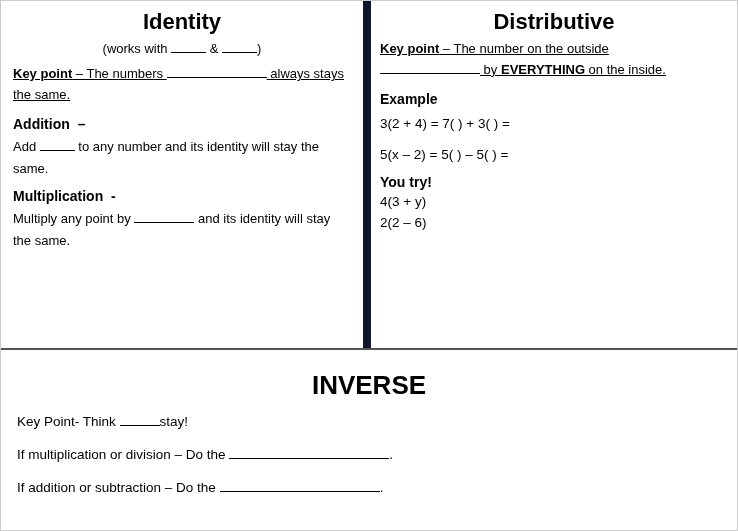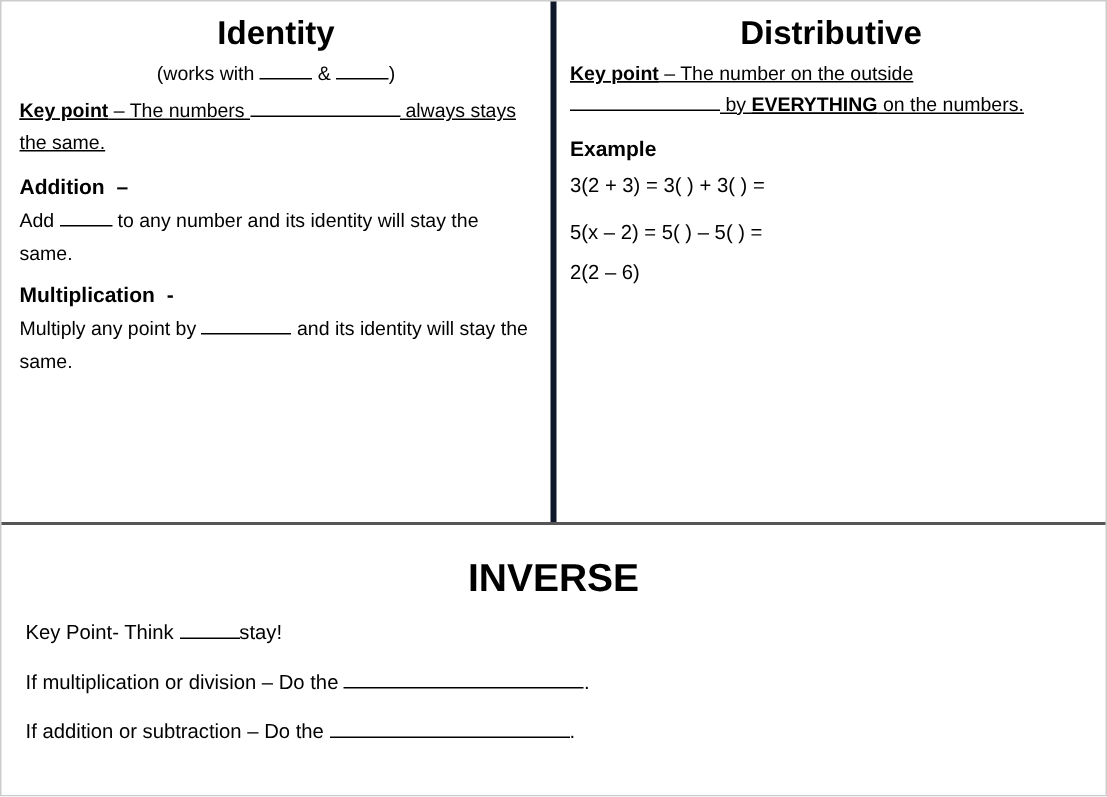--- a/index.html
+++ b/index.html
@@ -27,21 +27,21 @@
 
     .top-section {
       display: flex;
       flex-direction: row;
       flex: 1;
       border-bottom: 2px solid #555;
     }
 
     .left-panel {
       width: 370px;
-      border-right: 4px solid #0f172a;
+      border-right: 8px solid #0f172a;
       padding: 8px 12px;
     }
 
     .right-panel {
       flex: 1;
       padding: 8px 9px;
     }
 
     .bottom-section {
       padding: 20px 16px;
@@ -194,28 +194,30 @@
       <div class="subsection-content">
         <span>Multiply any point by </span><span class="blank"></span><span> and its identity will stay the same.</span>
       </div>
     </div>
 
     <div class="right-panel">
       <div class="section-title">Distributive</div>
 
       <div class="key-point">
         <u><strong>Key point</strong></u><span> – The number on the outside </span><br>
-        <span class="blank-lg"></span><span> by </span> <u><strong>EVERYTHING</strong></u><span> on the numbers.</span>
+        <span class="blank-lg"></span><span> by </span> <u><strong>EVERYTHING</strong></u><span> on the inside.</span>
       </div>
 
       <div class="example-title">Example</div>
 
-      <div class="math-line">3(2 + 3) = 3(   ) + 3(   ) =</div>
+      <div class="math-line">3(2 + 4) = 7(   ) + 3(   ) =</div>
       <div class="math-line">5(x – 2) = 5(   ) – 5(   ) =</div>
 
+      <div class="you-try">You try!</div>
+      <div class="try-line">4(3 + y)</div>
       <div class="try-line">2(2 – 6)</div>
     </div>
 
   </div>
 
   <div class="bottom-section">
     <div class="inverse-title">INVERSE</div>
 
     <div class="inverse-line">
       <span>Key Point- Think </span><span class="blank-med"></span><span>stay!</span>

